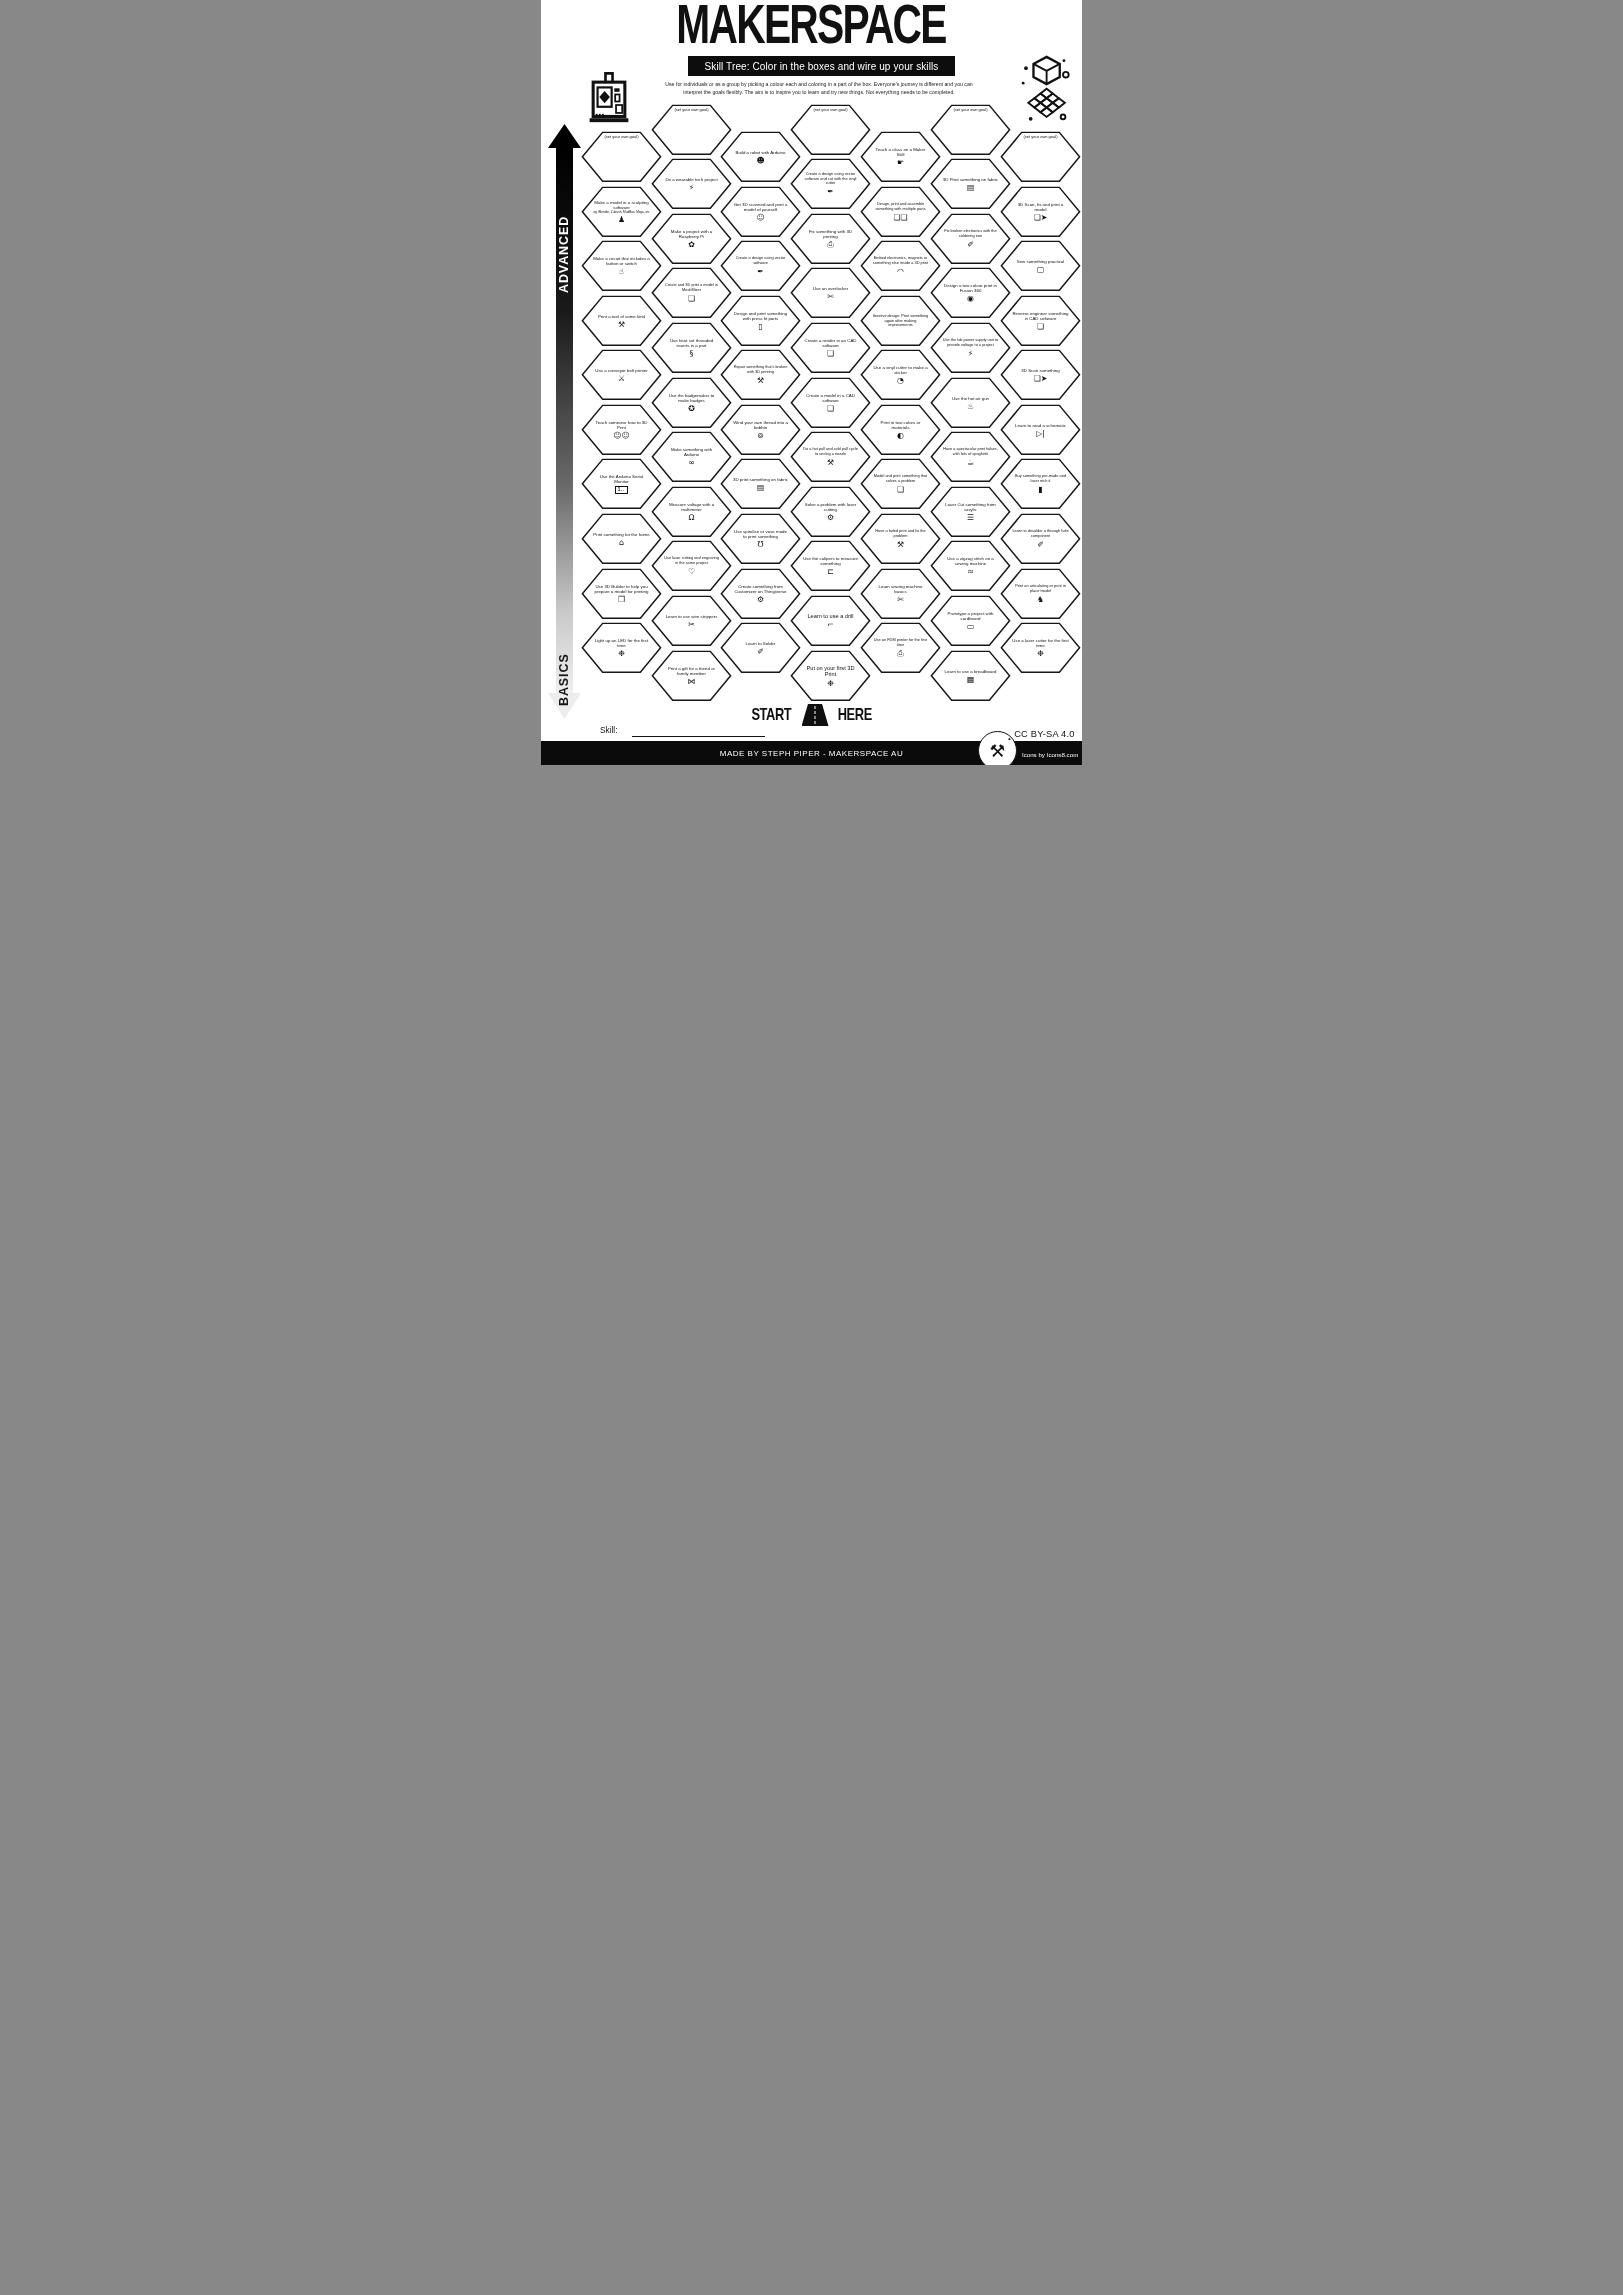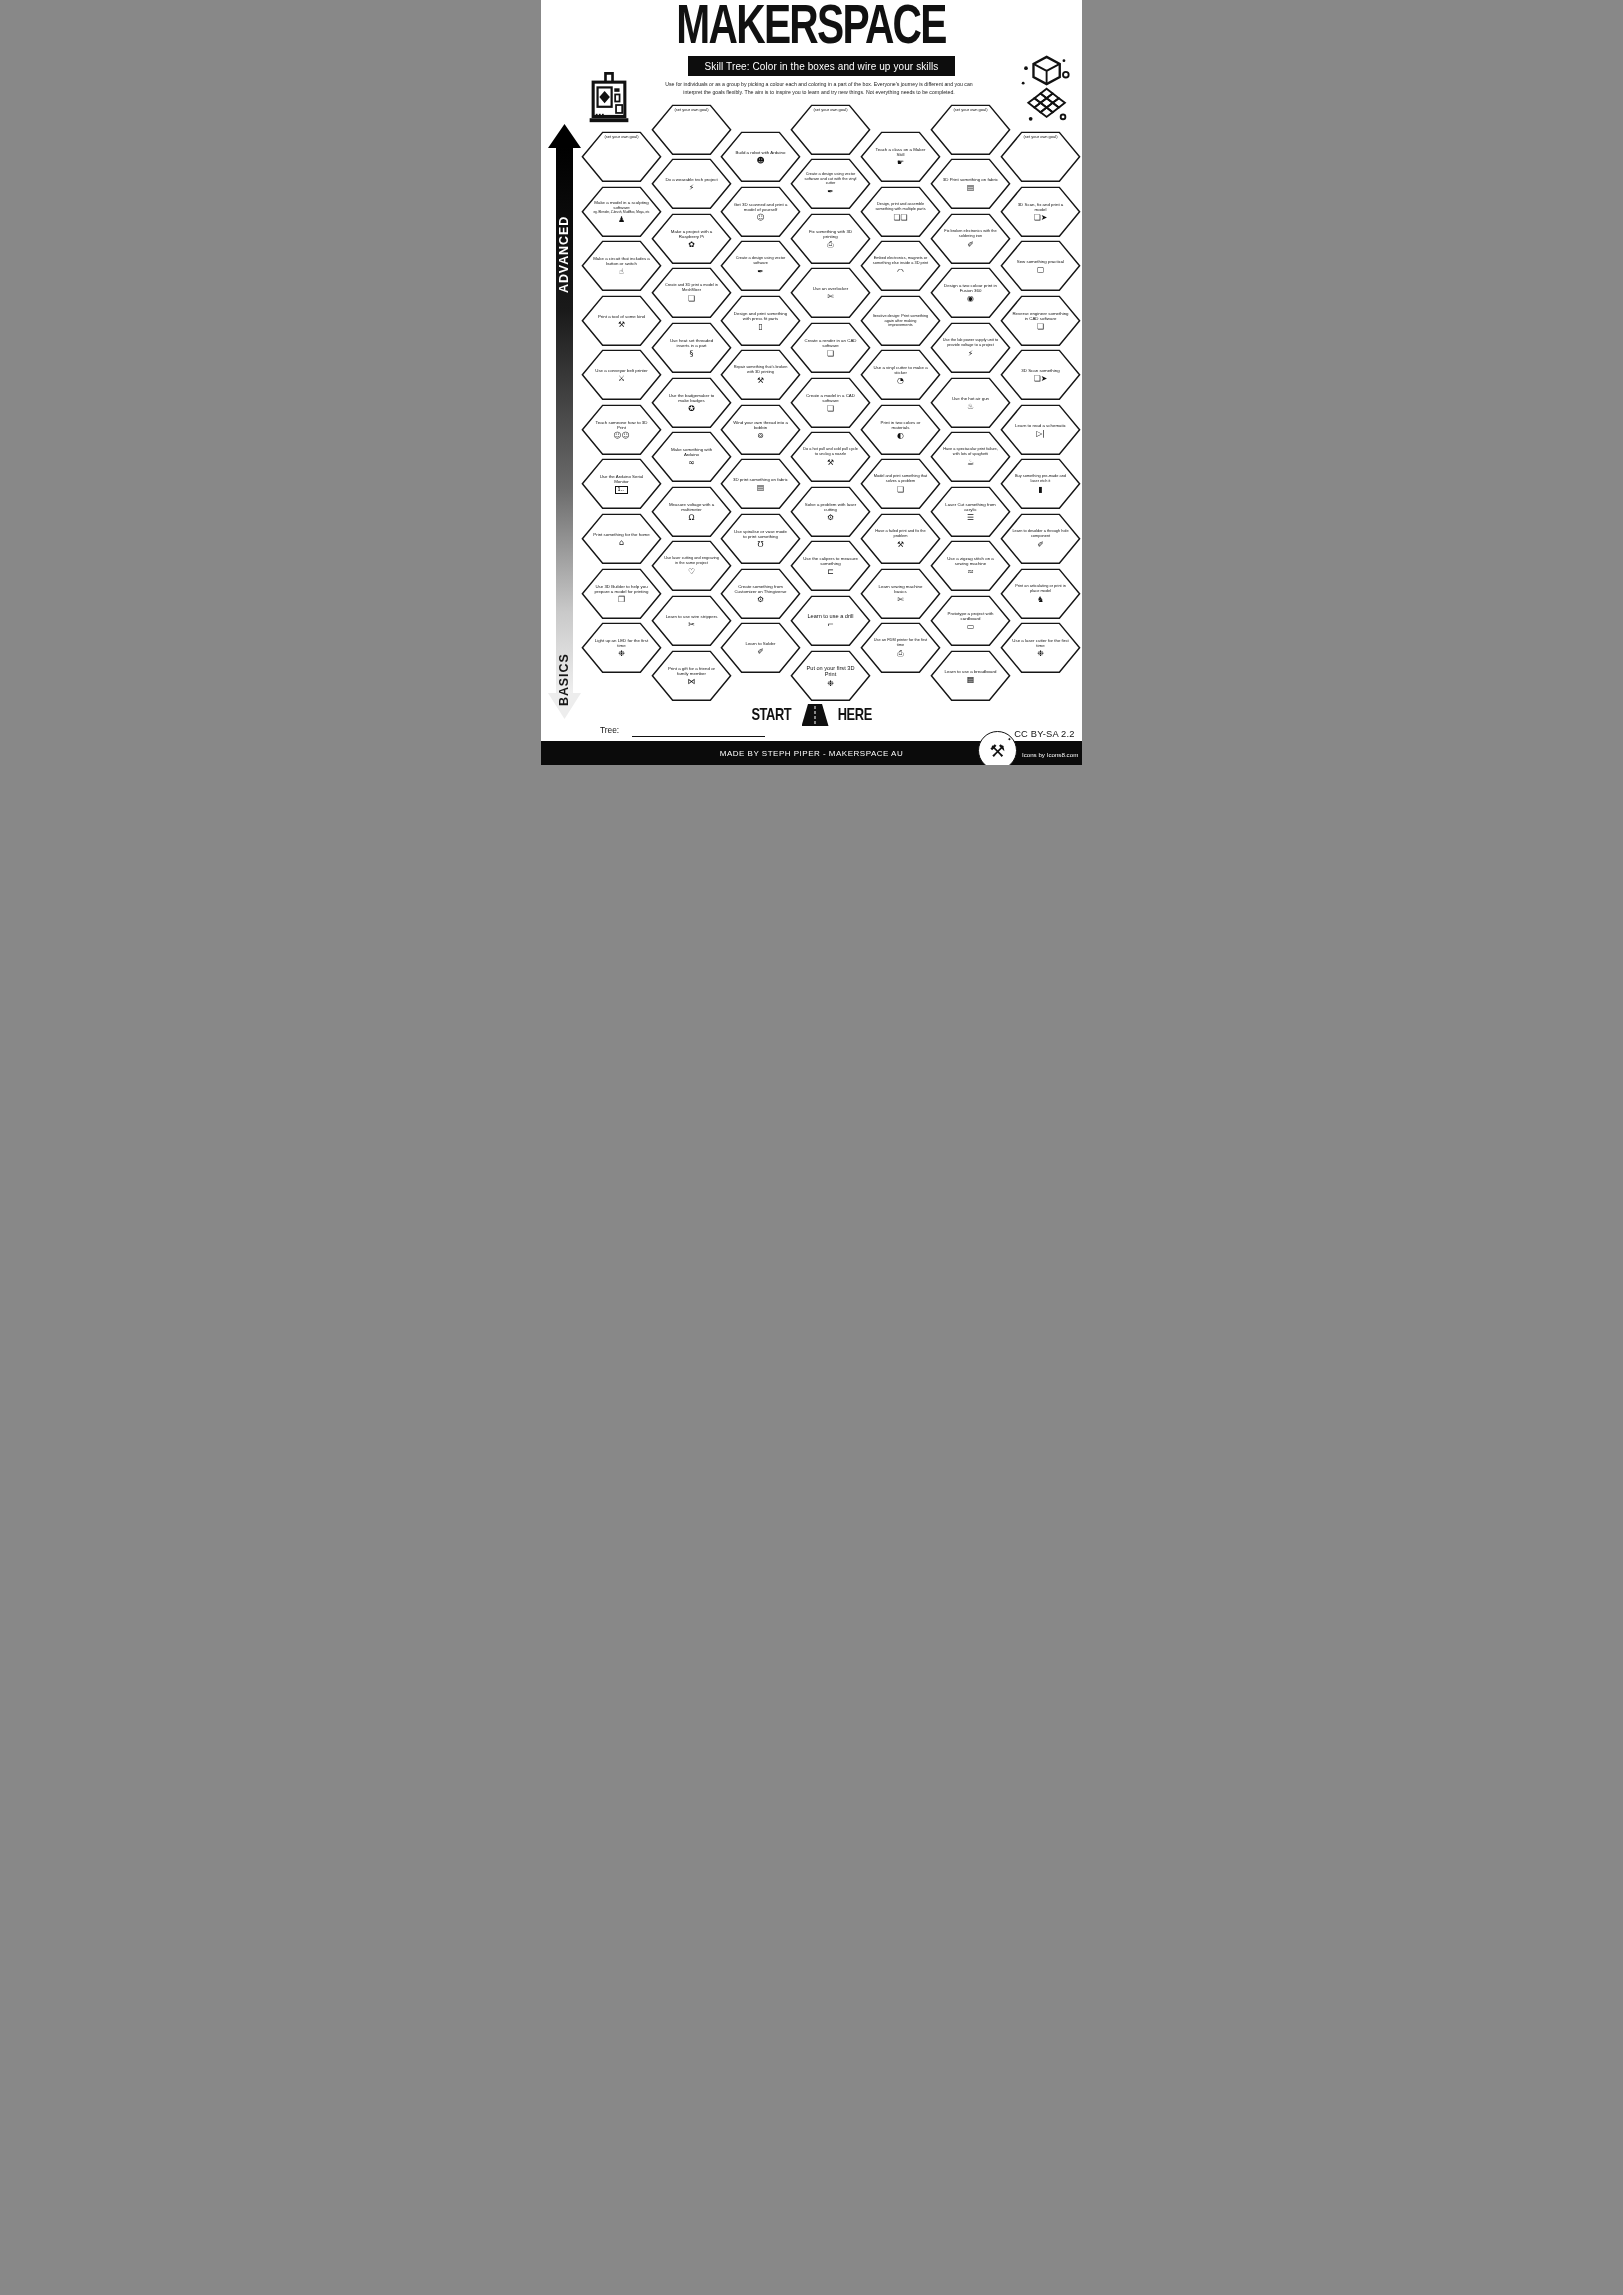--- a/index.html
+++ b/index.html
@@ -783,24 +783,24 @@
     </div>
 
   <div class="start-row">
     <span class="start-word">START</span>
     <span class="road">
         <i></i>
       </span>
     <span class="start-word">HERE</span>
   </div>
 
-  <div class="name-label">Tree:</div>
+  <div class="name-label">Skill:</div>
   <div class="name-line"></div>
 
-  <div class="cc">CC BY-SA 2.2</div>
+  <div class="cc">CC BY-SA 4.0</div>
   <div class="footer-bar"></div>
   <div class="credit">MADE BY STEPH PIPER  -  MAKERSPACE AU</div>
   <div class="icons8">Icons by Icons8.com</div>
   <div class="logo">
     <span class="tools">⚒</span>
     <span class="spark">✦</span>
   </div>
 
 </div>
 

